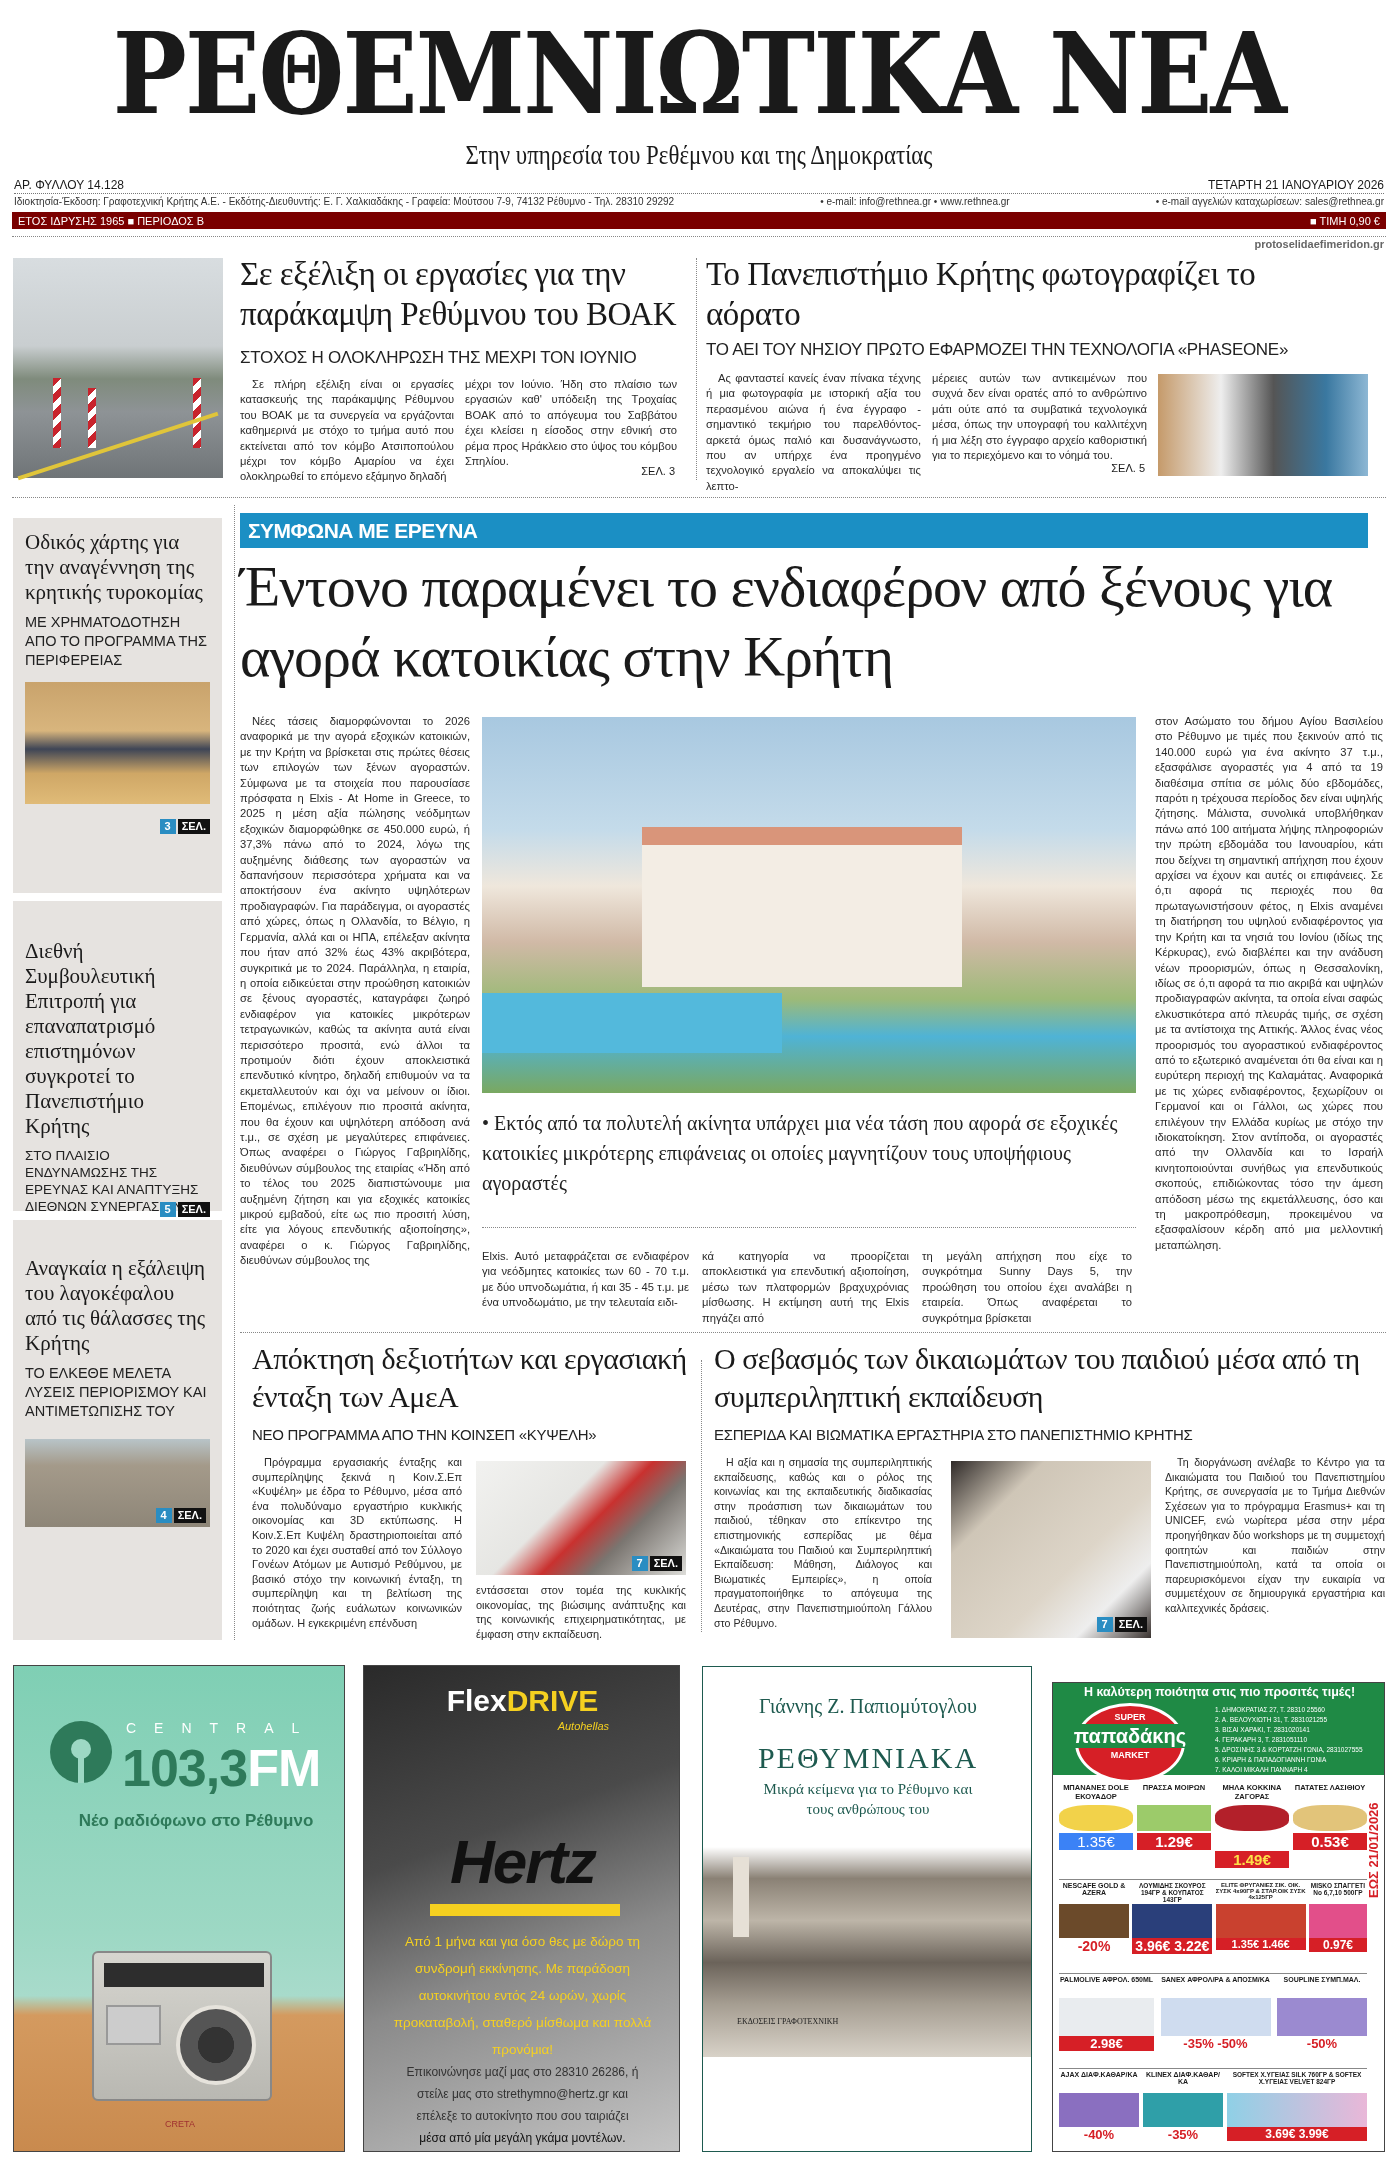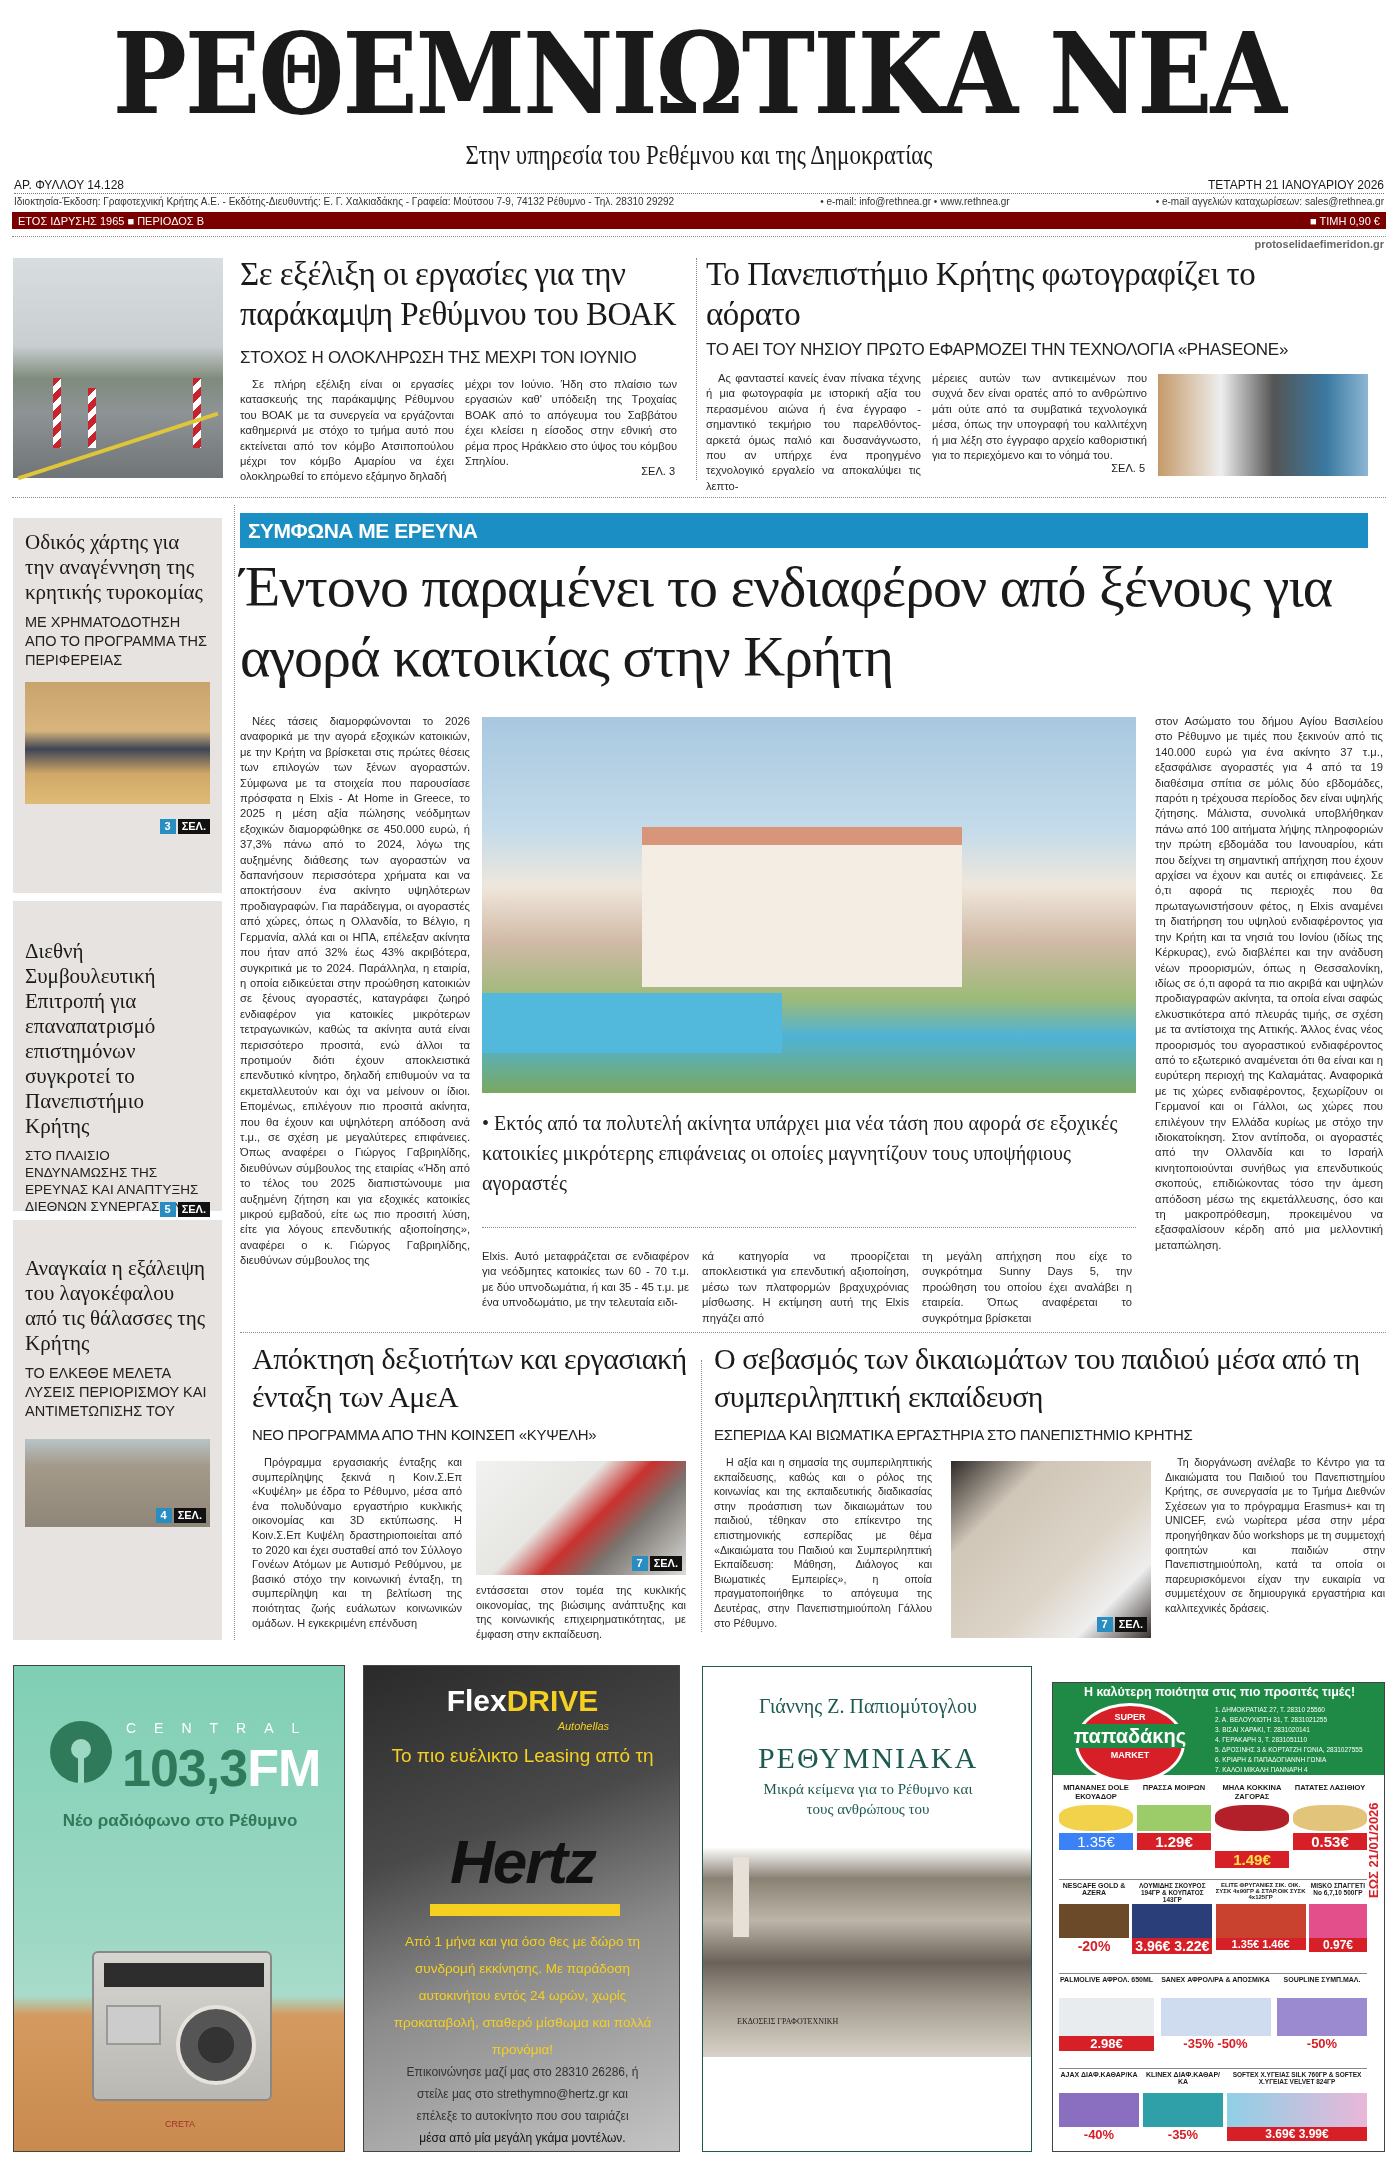--- a/index.html
+++ b/index.html
@@ -169,33 +169,32 @@
     <p>Τη διοργάνωση ανέλαβε το Κέντρο για τα Δικαιώματα του Παιδιού του Πανεπιστημίου Κρήτης, σε συνεργασία με το Τμήμα Διεθνών Σχέσεων για το πρόγραμμα Erasmus+ και τη UNICEF, ενώ νωρίτερα μέσα στην μέρα προηγήθηκαν δύο workshops με τη συμμετοχή φοιτητών και παιδιών στην Πανεπιστημιούπολη, κατά τα οποία οι παρευρισκόμενοι είχαν την ευκαιρία να συμμετέχουν σε δημιουργικά εργαστήρια και καλλιτεχνικές δράσεις.</p>
   </div>
 
 <div class="abs ad" style="left:13px;top:1665px;width:332px;height:487px;background:linear-gradient(180deg,#7fcfb4 0%,#9dd8c4 55%,#a8dbcb 68%,#d49a5f 72%,#c98a4e 100%);overflow:hidden">
   <div style="position:absolute;left:36px;top:55px;width:62px;height:62px;border-radius:50%;background:#2e7a5a">
     <div style="position:absolute;left:21px;top:18px;width:20px;height:20px;border-radius:50%;background:#9dd8c4"></div>
     <div style="position:absolute;left:28px;top:36px;width:6px;height:26px;background:#9dd8c4"></div>
   </div>
   <div style="position:absolute;left:112px;top:54px;font-size:14px;letter-spacing:18px;color:#fff">CENTRAL</div>
   <div style="position:absolute;left:108px;top:72px;font-weight:bold;font-size:52px;color:#2e7a5a;letter-spacing:-1px"><span>103,3</span><span style="color:#fff">FM</span></div>
-  <div style="position:absolute;left:0;top:145px;width:332px;text-align:center;font-weight:bold;font-size:17px;color:#2e7a5a">Νέο ραδιόφωνο στο Ρέθυμνο</div>
+  <div style="position:absolute;left:16px;top:145px;width:332px;text-align:center;font-weight:bold;font-size:17px;color:#2e7a5a">Νέο ραδιόφωνο στο Ρέθυμνο</div>
   <div style="position:absolute;left:78px;top:285px;width:180px;height:150px;background:linear-gradient(180deg,#d6d5cf,#b9b8b2);border-radius:6px;border:2px solid #888">
     <div style="position:absolute;left:10px;top:10px;width:160px;height:24px;background:#2d2d2d"></div>
     <div style="position:absolute;right:14px;top:52px;width:80px;height:80px;border-radius:50%;background:radial-gradient(circle,#333 0 35%,#555 36% 100%);border:4px solid #e6e3dc"></div>
     <div style="position:absolute;left:12px;top:52px;width:55px;height:40px;background:#ccc;border:2px solid #999"></div>
   </div>
   <div style="position:absolute;left:0;bottom:22px;width:332px;text-align:center;font-size:9px;color:#a03030">CRETA</div>
 </div>
 
 <div class="abs ad" style="left:363px;top:1665px;width:317px;height:487px;background:linear-gradient(160deg,#2a2a2a 0%,#4a4a4a 35%,#8a8a8a 60%,#c4c4c4 100%);overflow:hidden">
   <div style="position:absolute;left:0;top:18px;width:317px;text-align:center;font-weight:bold;font-size:30px;color:#fff"><span>Flex</span><span style="color:#f5d020">DRIVE</span></div>
   <div style="position:absolute;right:70px;top:54px;font-style:italic;font-size:11px;color:#f5d020">Autohellas</div>
-  <div style="position:absolute;left:10px;top:68px;width:297px;text-align:center;font-size:19px;line-height:44px;color:#f5d020">Το πιο ευέλικτο Leasing από τη</div>
   <div style="position:absolute;left:0;top:160px;width:317px;text-align:center;font-weight:bold;font-style:italic;font-size:62px;color:#111;letter-spacing:-2px">Hertz</div>
   <div style="position:absolute;left:66px;top:238px;width:190px;height:12px;background:#f5d020"></div>
   <div style="position:absolute;left:14px;top:262px;width:289px;text-align:center;font-size:13.5px;line-height:27px;color:#f5d020">Από 1 μήνα και για όσο θες με δώρο τη συνδρομή εκκίνησης. Με παράδοση αυτοκινήτου εντός 24 ωρών, χωρίς προκαταβολή, σταθερό μίσθωμα και πολλά προνόμια!</div>
   <div style="position:absolute;left:8px;top:395px;width:301px;text-align:center;font-size:12px;line-height:22px;color:#333">
     <div>Επικοινώνησε μαζί μας στο 28310 26286, ή</div>
       <div>στείλε μας στο strethymno@hertz.gr και</div>
       <div>επέλεξε το αυτοκίνητο που σου ταιριάζει</div>
       <div style="color:#111">μέσα από μία μεγάλη γκάμα μοντέλων.</div>
   </div>
 </div>

